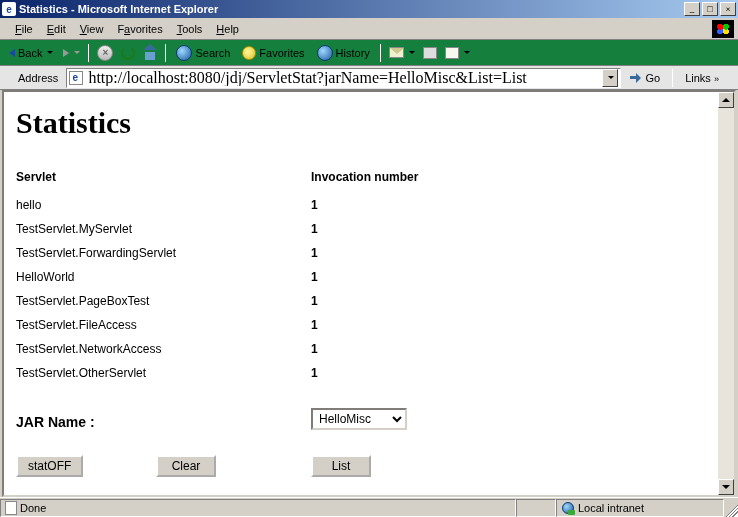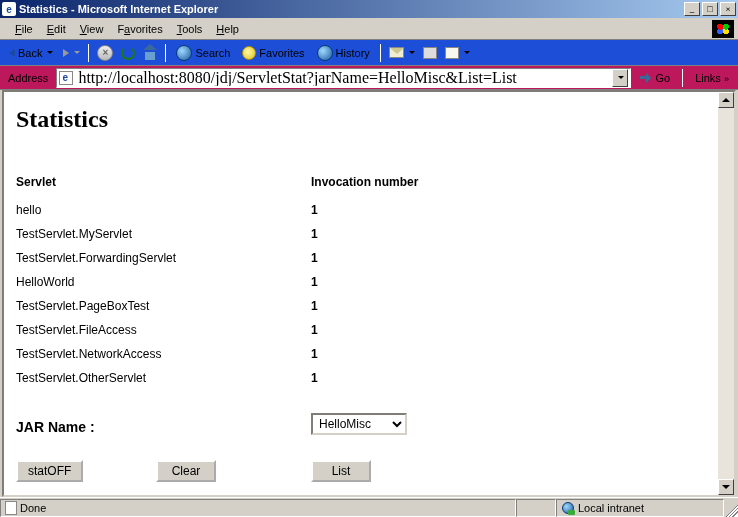--- a/index.html
+++ b/index.html
@@ -72,21 +72,21 @@
 }
 .flag {
   width: 14px; height: 12px;
   background:
     radial-gradient(circle at 30% 30%, #ff0000 0 3px, transparent 3px),
     radial-gradient(circle at 70% 30%, #00cc00 0 3px, transparent 3px),
     radial-gradient(circle at 30% 70%, #3060ff 0 3px, transparent 3px),
     radial-gradient(circle at 70% 70%, #ffdd00 0 3px, transparent 3px);
 }
 .toolbar {
-  background: #1d4ed8;
+  background: #15803d;
   padding: 2px 4px;
   display: flex;
   align-items: center;
   gap: 2px;
   height: 26px;
   border-bottom: 1px solid #808080;
 }
 .tb-btn {
   display: inline-flex;
   align-items: center;
@@ -164,22 +164,22 @@
   content:'';position:absolute;top:0;left:0;width:0;height:0;
   border-left:7px solid transparent;border-right:7px solid transparent;border-top:6px solid #ccc890;
 }
 .print-icon{
   width:14px;height:12px;background:#ddd;border:1px solid #888;position:relative;
 }
 .edit-icon{
   width:14px;height:12px;background:#f8f8f0;border:1px solid #888;position:relative;
 }
 .addressbar {
-  background: #be185d;
-  padding: 2px 4px;
+  background: #e5e5e5;
+  padding: 2px 14px;
   display: flex;
   align-items: center;
   gap: 4px;
   height: 24px;
   border-bottom: 1px solid #808080;
 }
 .addr-label { padding: 0 4px; }
 .addr-input-wrap {
   flex: 1;
   background: #fff;
@@ -235,23 +235,23 @@
   flex:1;
   background:#fff;
   font-family: "Times New Roman", serif;
   font-size: 13px;
   color:#000;
   padding: 8px 12px;
   overflow:hidden;
 }
 .content h1 {
   font-family: "Times New Roman", serif;
-  font-size: 24px;
+  font-size: 30px;
   font-weight: bold;
-  margin: 6px 0 42px 0;
+  margin: 6px 0 30px 0;
 }
 .stat-table {
   font-family: Verdana, Arial, sans-serif;
   font-size: 12px;
 }
 .stat-row { display:flex; margin-bottom: 10px; }
 .stat-col1 { width: 295px; }
 .stat-col2 { width: 200px; }
 .stat-header { font-weight: bold; margin-bottom: 14px;}
 .form-area { margin-top: 28px; font-family: Verdana, Arial, sans-serif; font-size:12px;}

